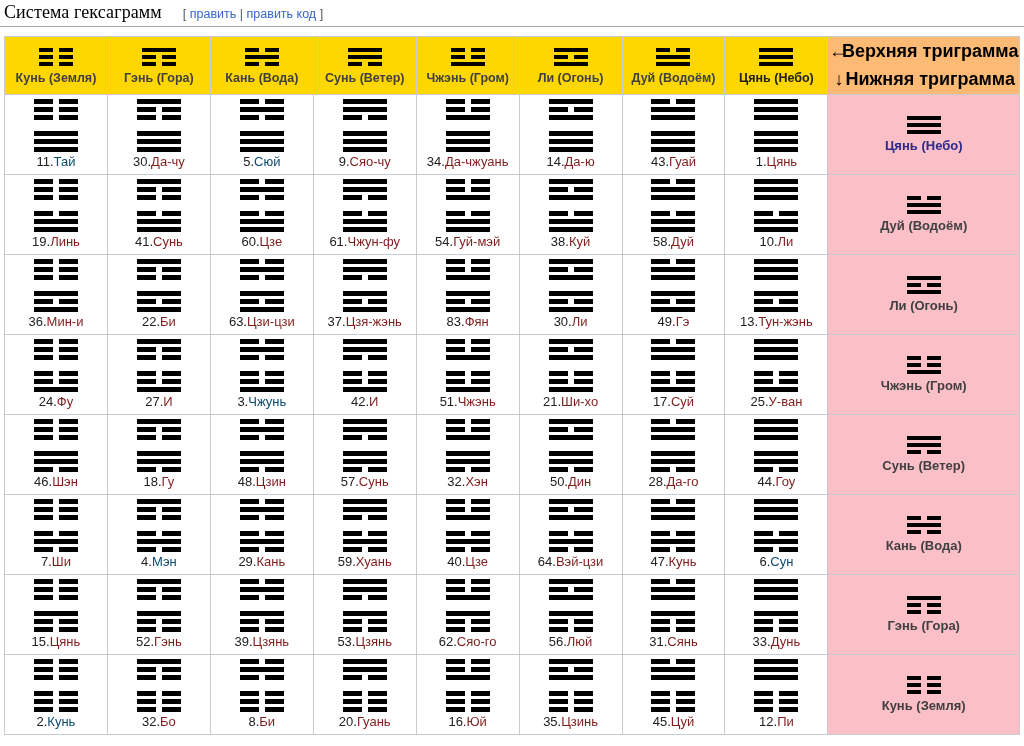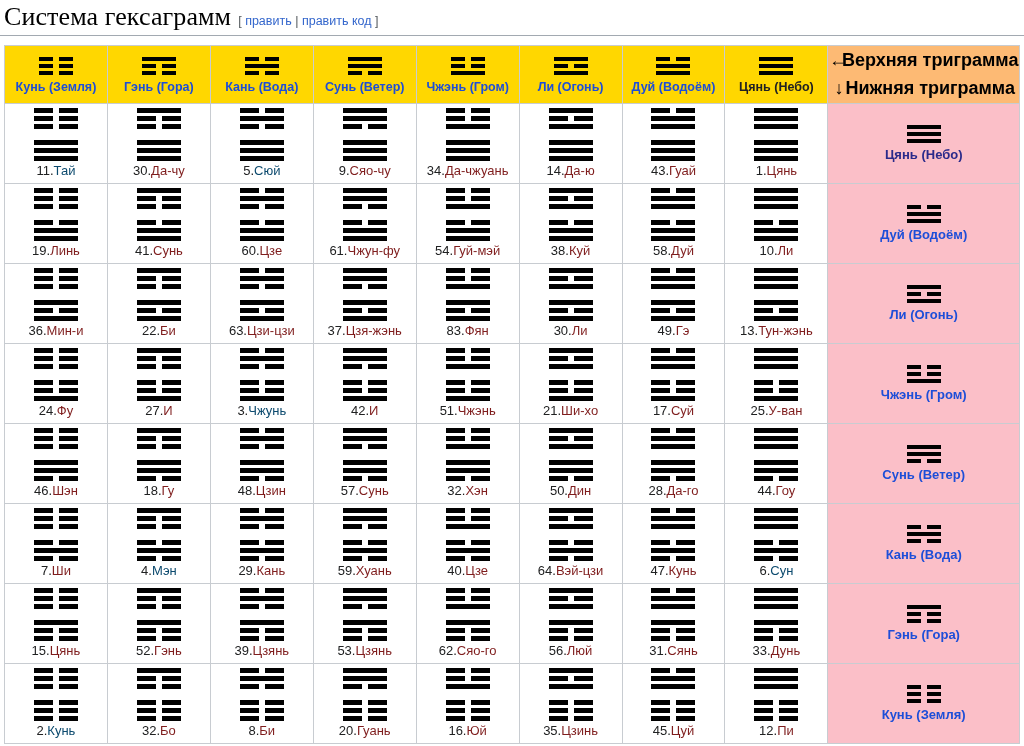--- a/index.html
+++ b/index.html
@@ -16,27 +16,27 @@
 
   
   .heading-row{
     display:flex;align-items:baseline;
     padding:2px 0 3px 4px;
     border-bottom:1px solid #a2a9b1;
     margin-bottom:9px;
   }
   .heading-title{
     font-family:"Liberation Serif", serif;
-    font-size:26px;
+    font-size:18px;
     font-weight:400;
     color:#000;
     letter-spacing:0.1px;
   }
   .edit-section{
-    margin-left:7px;
+    margin-left:21px;
     font-size:12.5px;
     color:#54595d;
     white-space:nowrap;
     text-align:right;
   }
   .edit-section .brk{color:#54595d;}
   .edit-link{color:#3366cc;cursor:pointer;}
 
   
   table.hexgrid{
@@ -59,21 +59,21 @@
   th.colhead{
     background:#FFD700;
     height:57px;
     padding:4px 1px 5px;
     font-weight:bold;
     font-size:12.5px;
     line-height:1.15;
     color:#000;
   }
   th.colhead .tri-wrap{margin:2px auto 5px;}
-  .tri-name-red{color:#1d4ed8;}
+  .tri-name-red{color:#404040;}
   .tri-name-dark{color:#202122;}
   .tri-name-purple{color:#2a2a8a;}
 
   th.corner{
     background:#fdba74;
     font-weight:bold;
     font-size:18px;
     line-height:1.55;
     color:#000;
     text-align:left;

